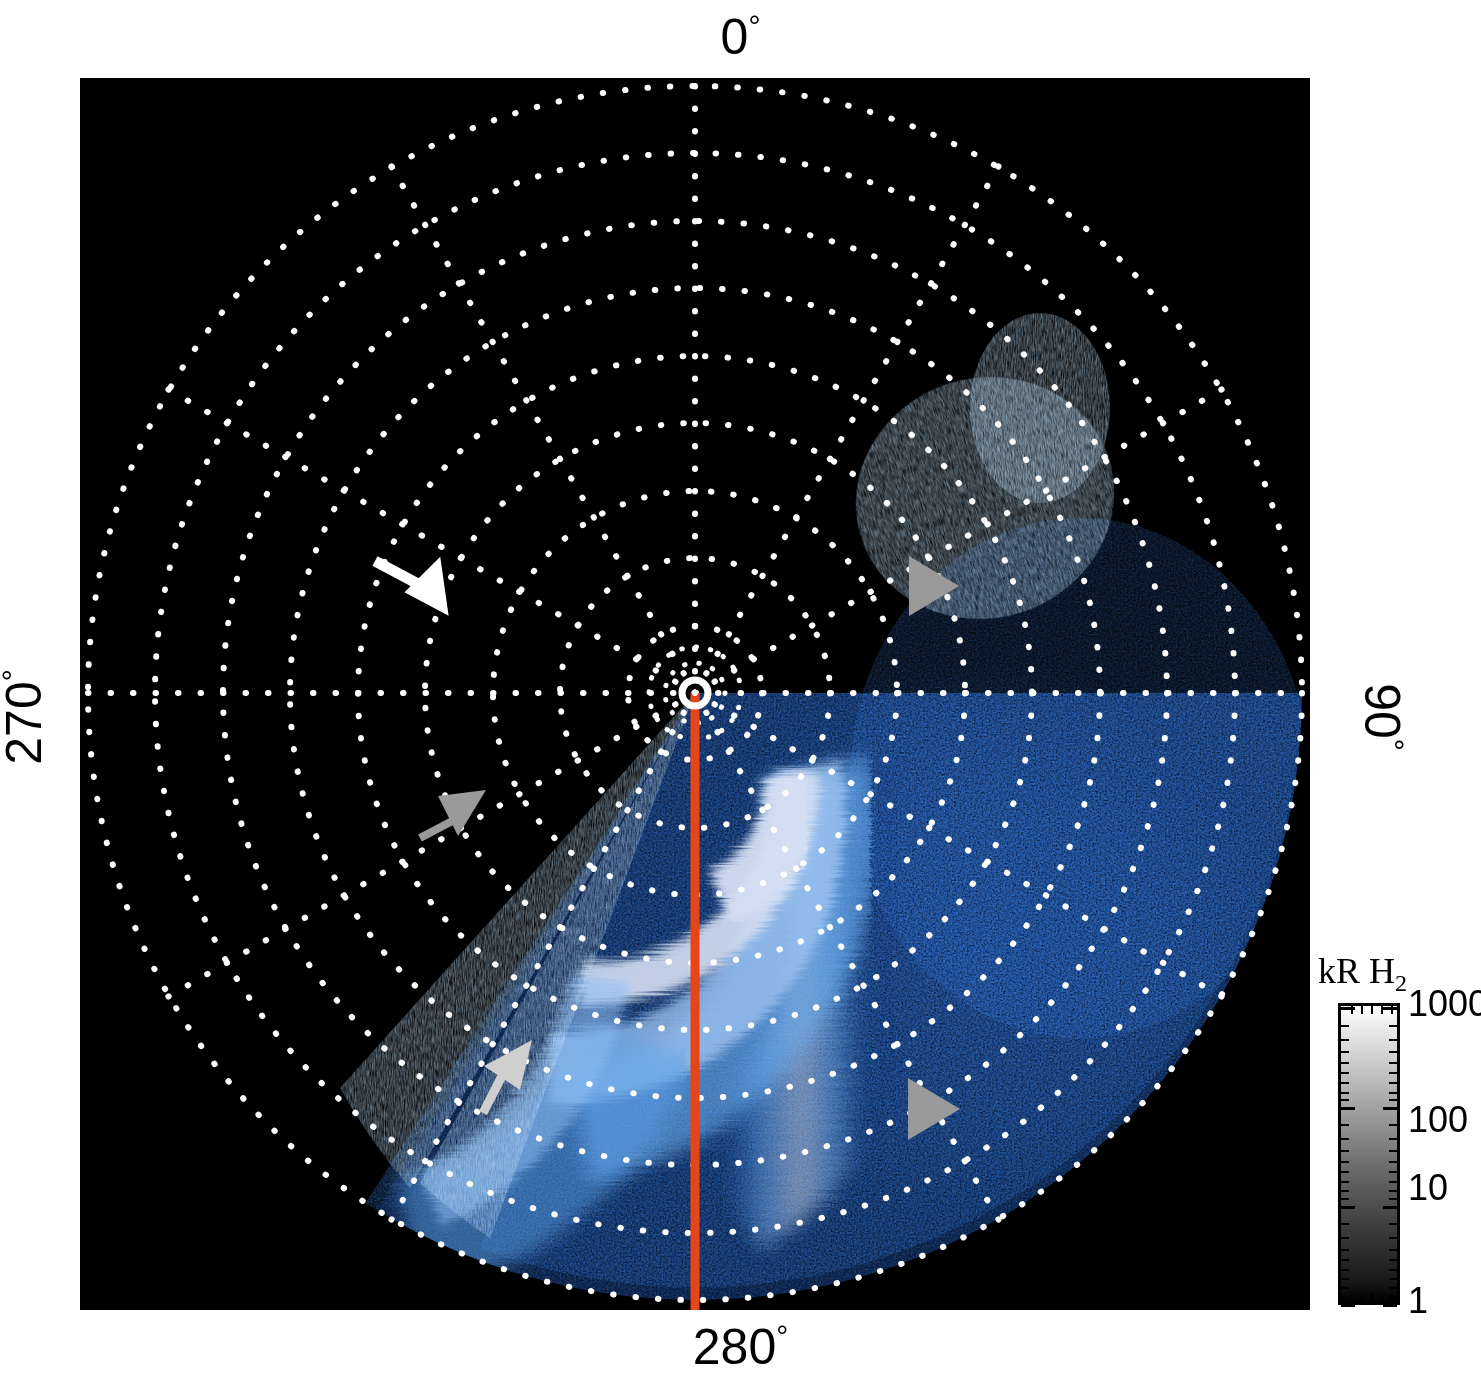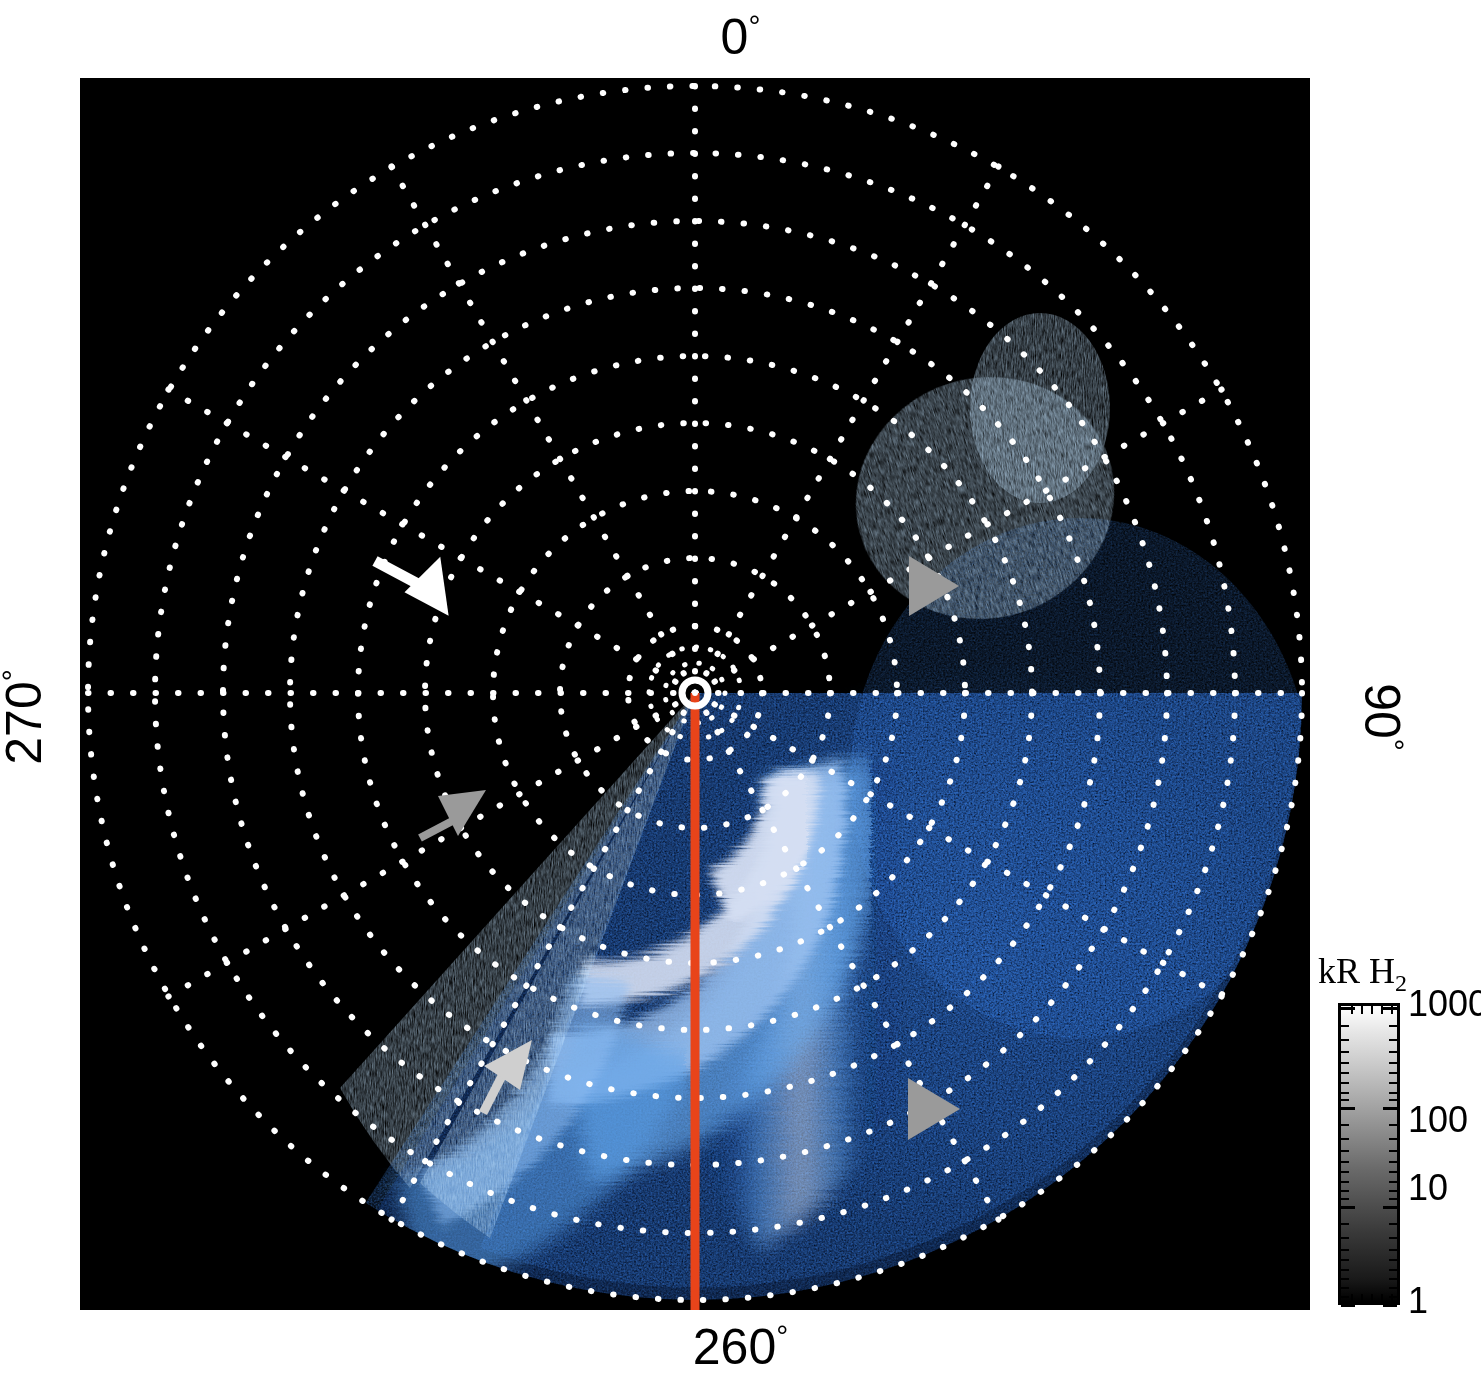--- a/index.html
+++ b/index.html
@@ -318,21 +318,21 @@
       <polygon points="805,1478 805,1538 855,1508" fill="#9a9a9a" opacity="0"></polygon>
       <polygon points="828,1000 828,1062 880,1031" fill="#9a9a9a"></polygon>
     </svg>
   </div>
 
   <div class="axis-label" id="label-top">
     <span>0</span><span class="deg-sup">°</span>
   </div>
 
   <div class="axis-label" id="label-bottom">
-    <span>260</span><span class="deg-sup">°</span>
+    <span>280</span><span class="deg-sup">°</span>
   </div>
 
   <div class="axis-label" id="label-left">
     <span>270</span><span class="deg-sup">°</span>
   </div>
 
   <div class="axis-label" id="label-right">
     <span>90</span><span class="deg-sup">°</span>
   </div>
 

